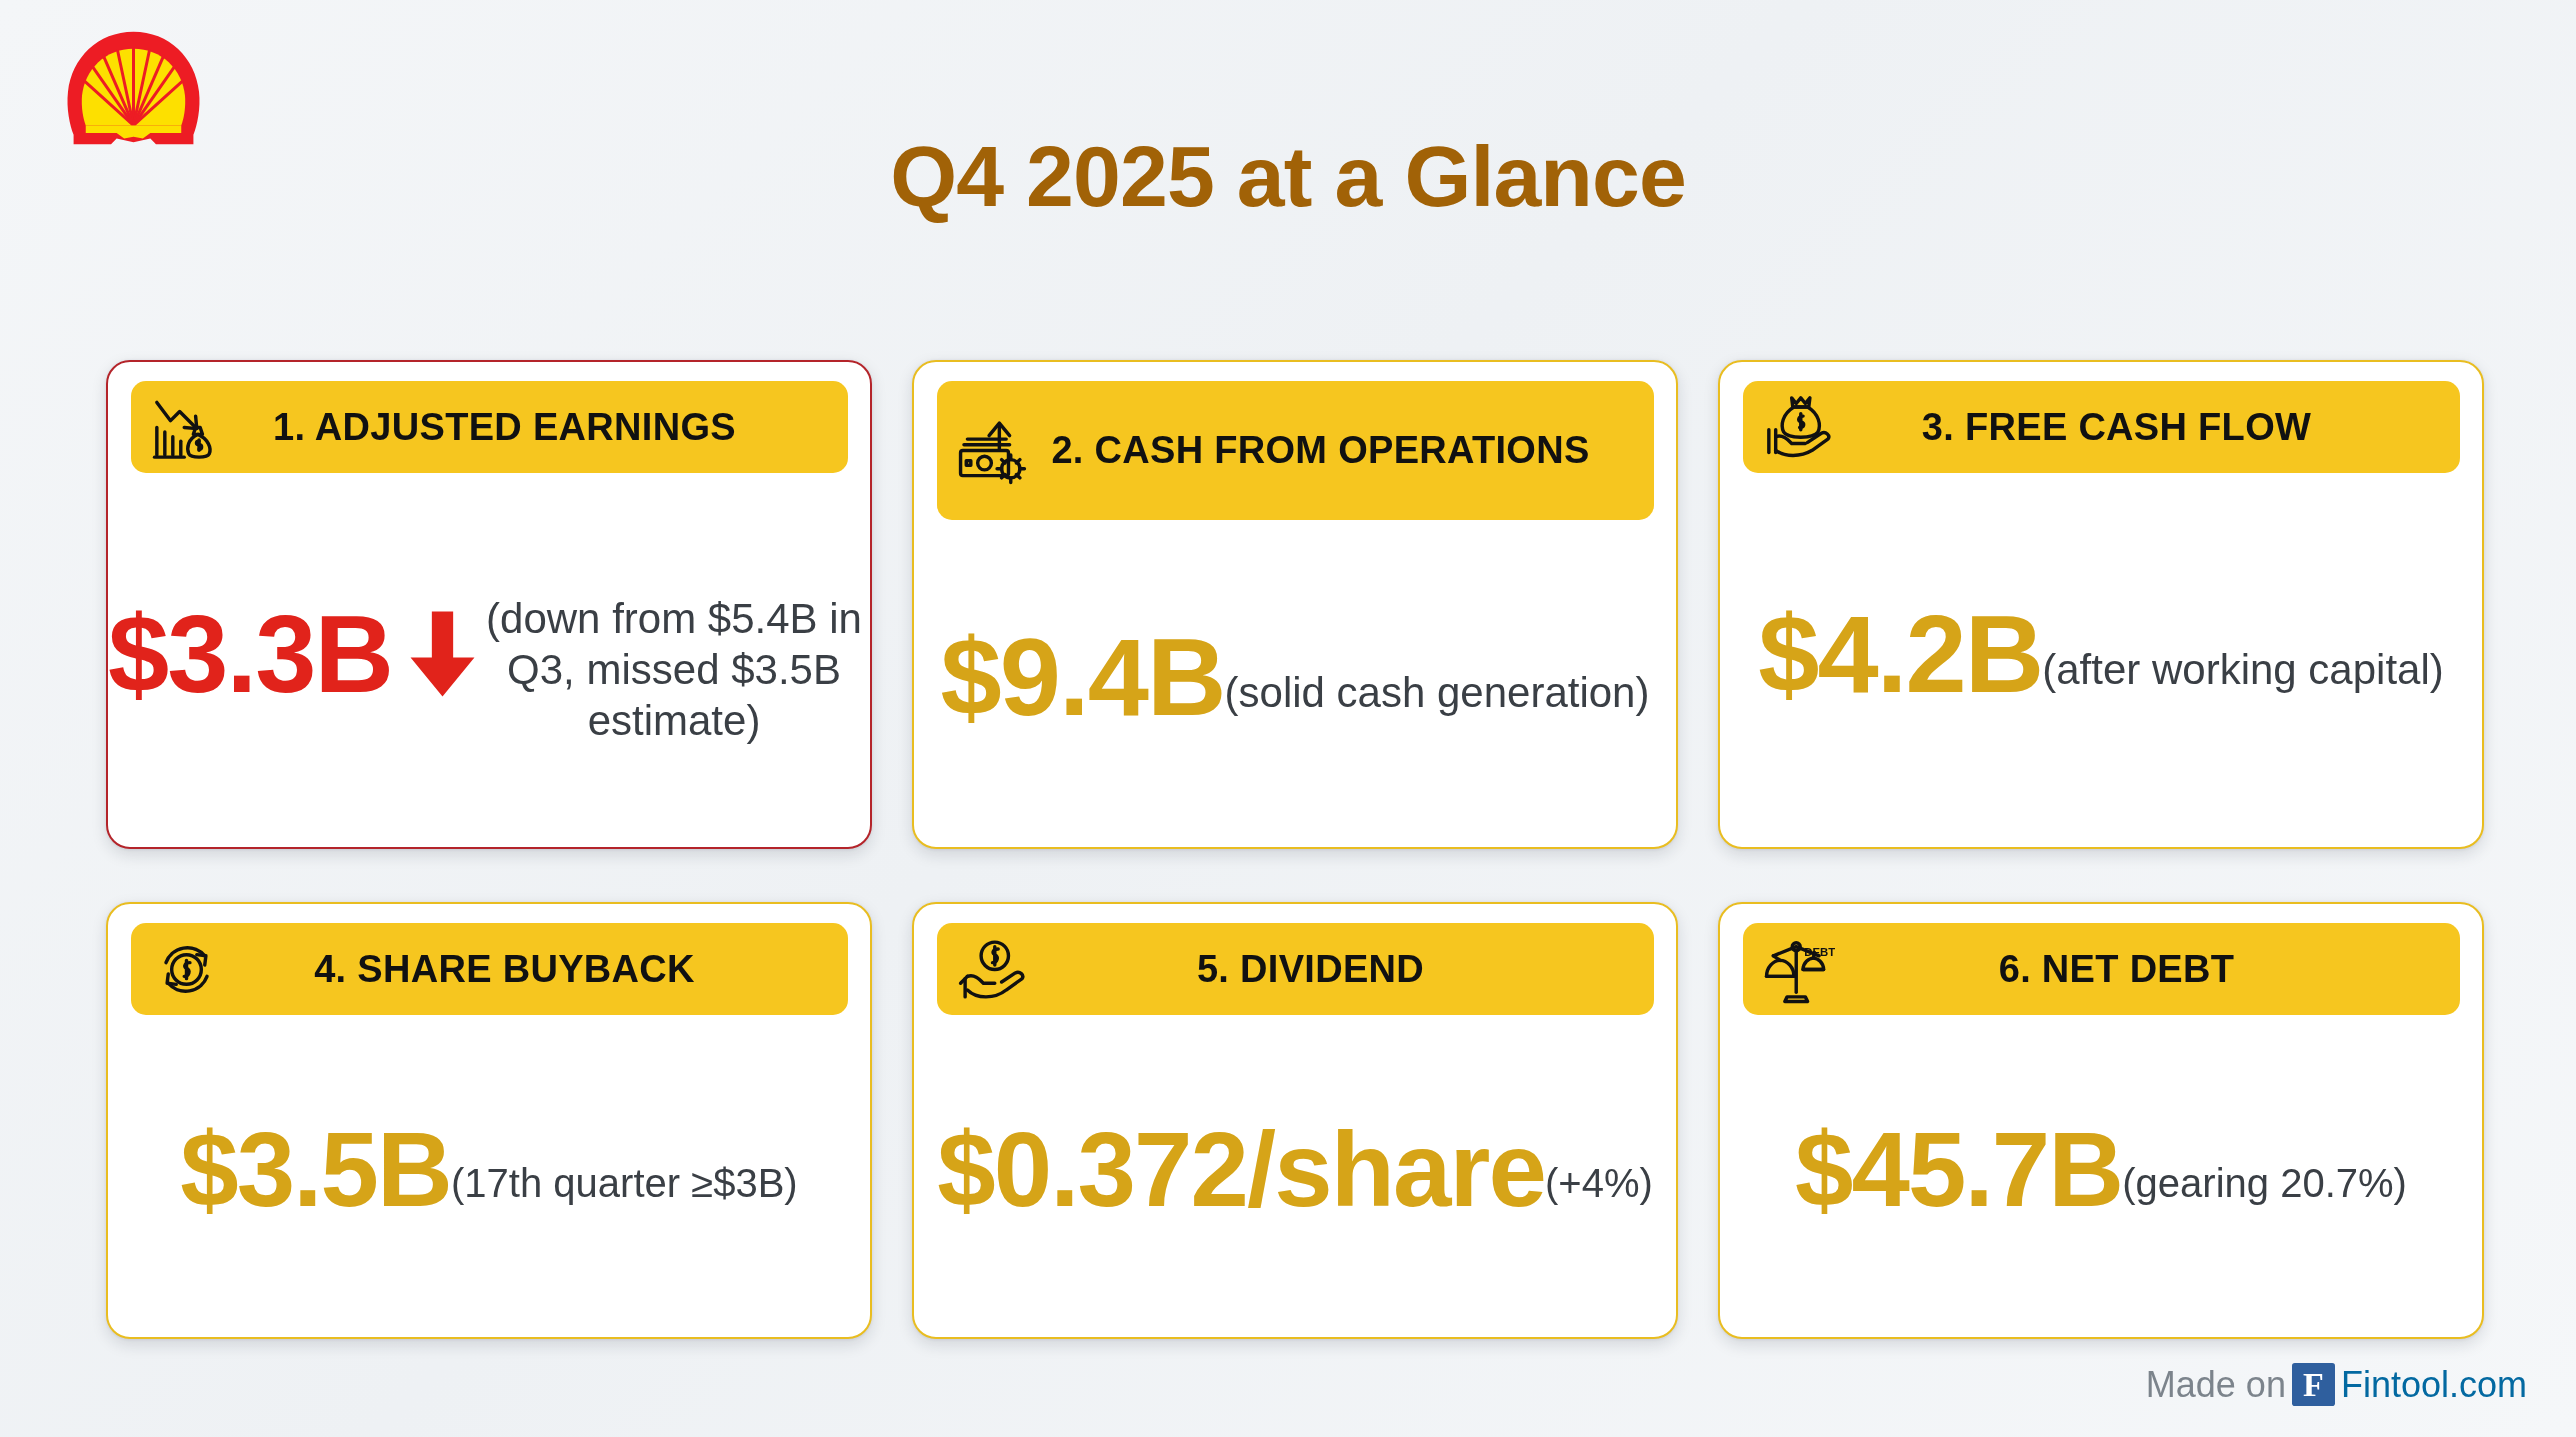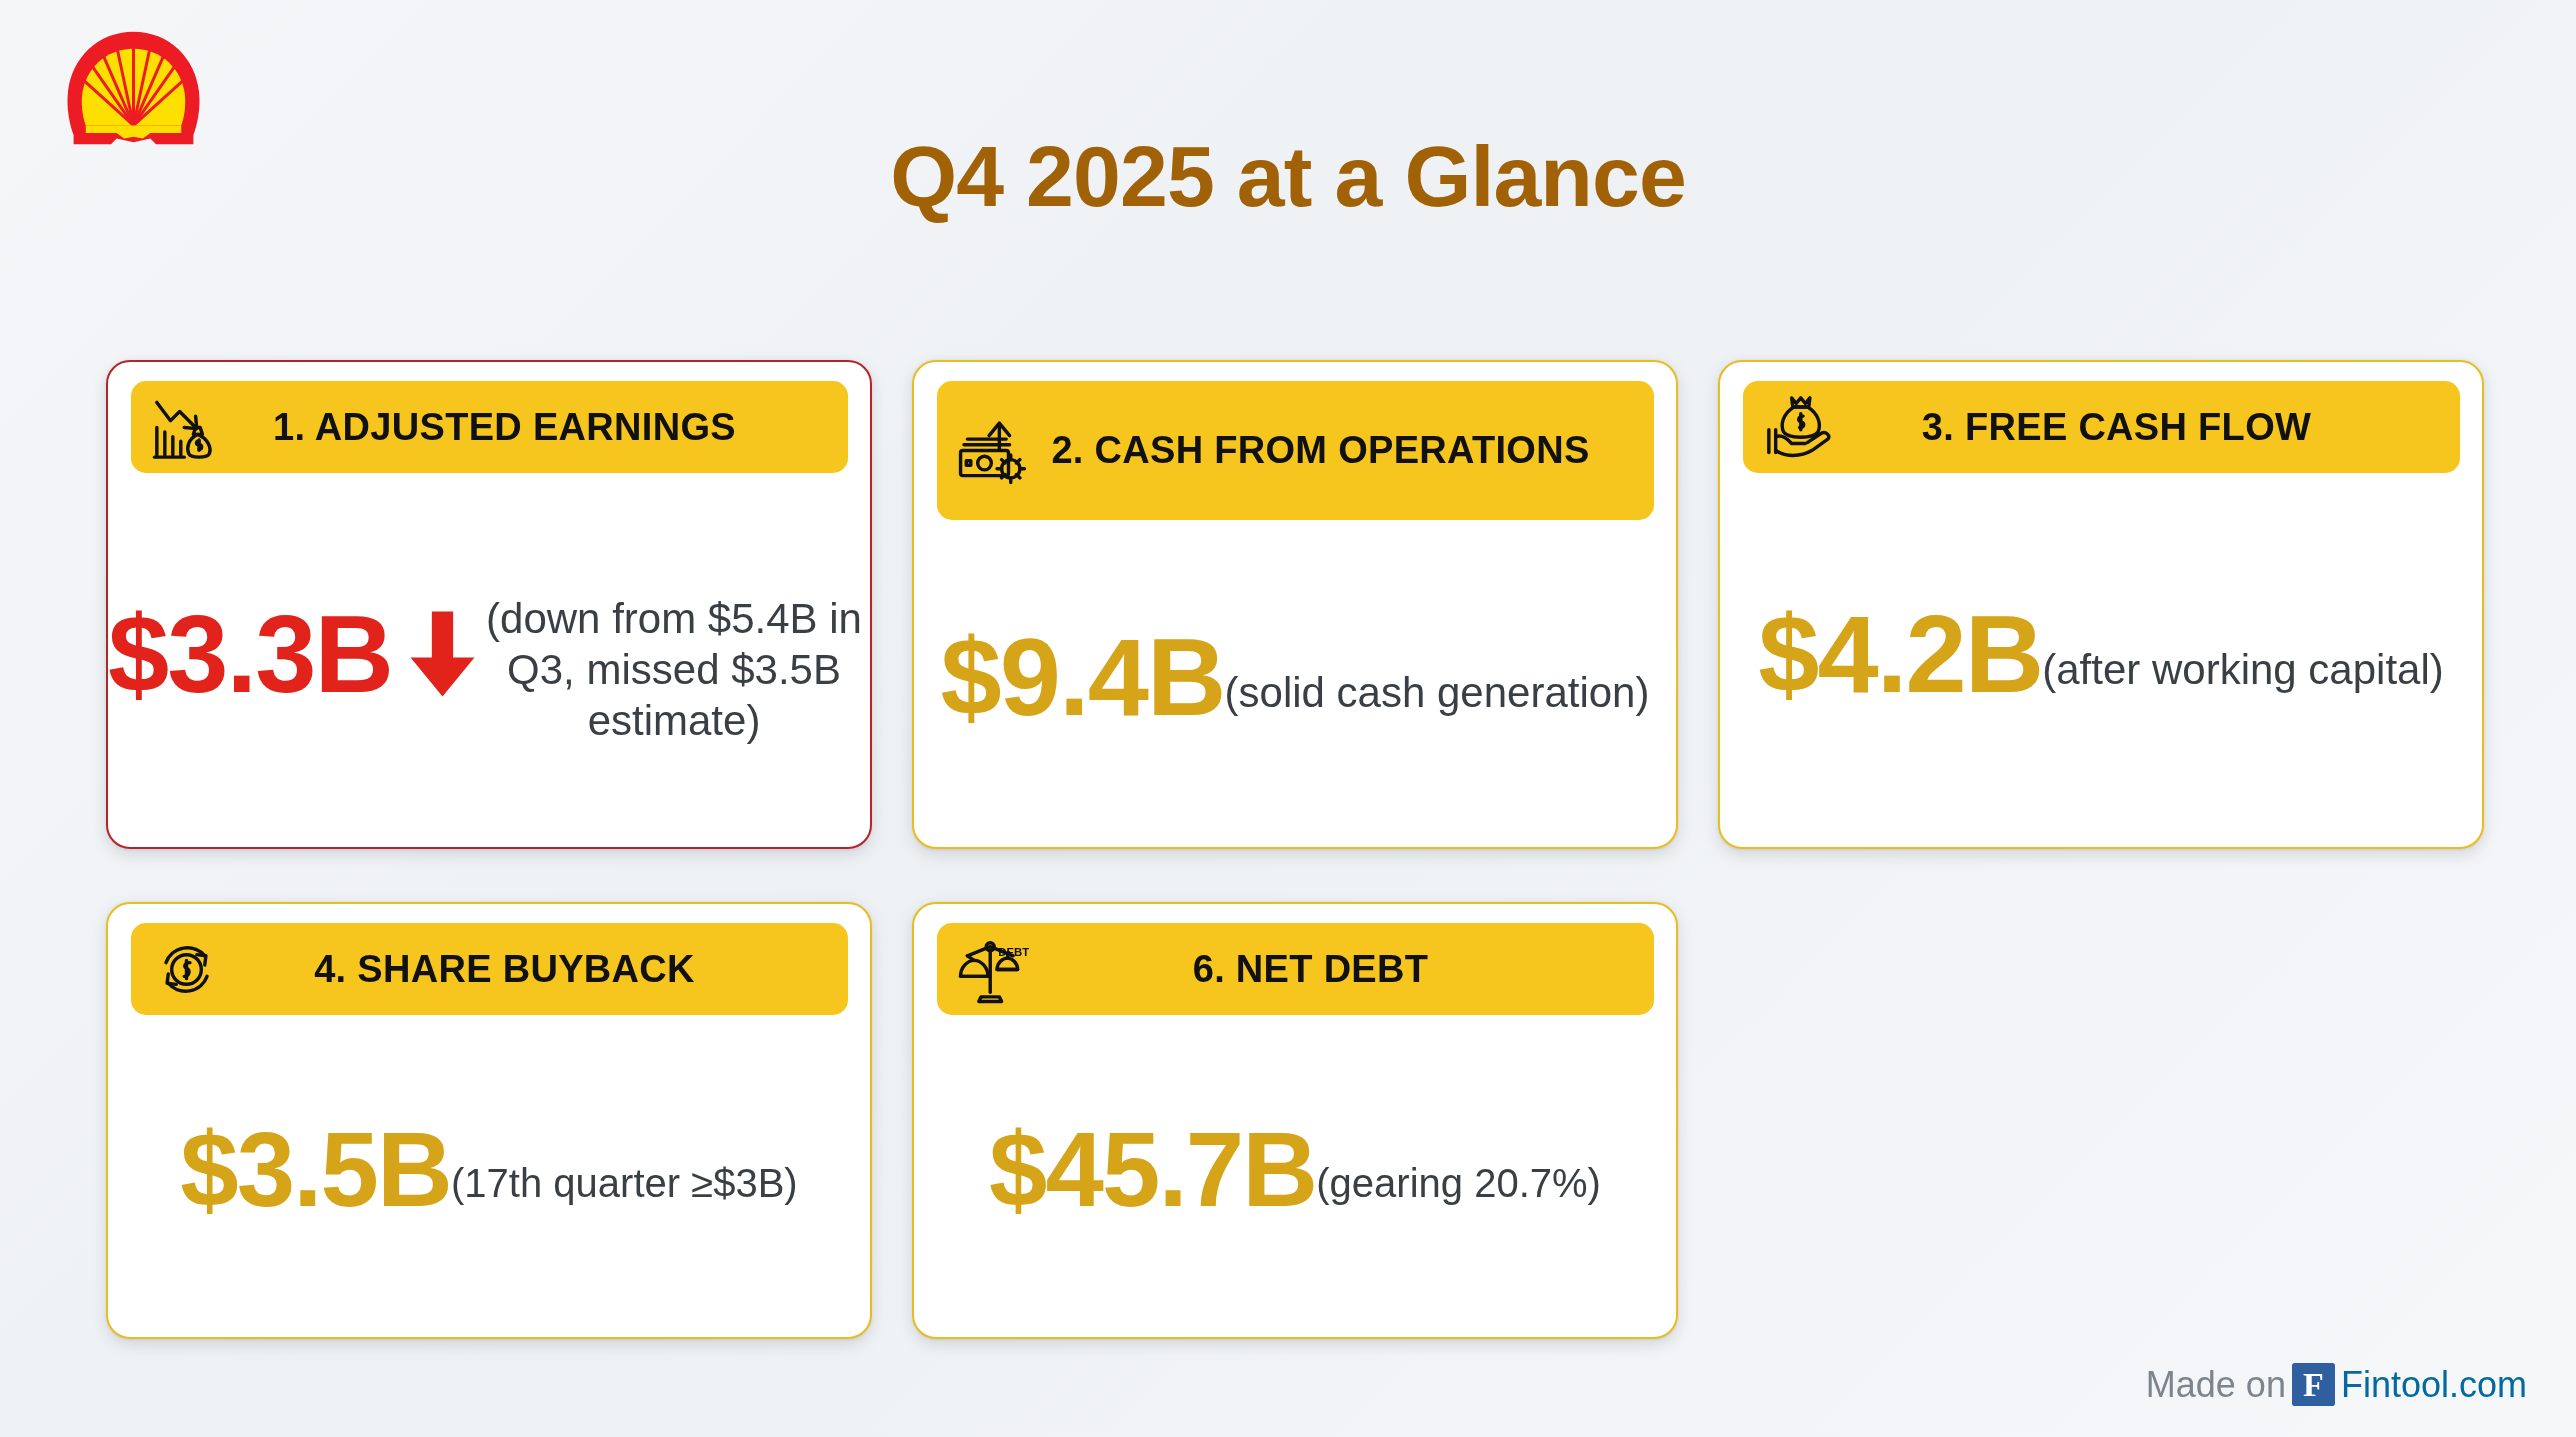--- a/index.html
+++ b/index.html
@@ -239,20 +239,44 @@
           <span class="htext">4. SHARE BUYBACK</span>
         </div>
         <div class="body">
           <div class="value">
             <span>$3.5B</span>
           </div>
           <div class="note">(17th quarter ≥$3B)</div>
         </div>
       </div>
 
+      <div class="card">
+        <div class="cardhead">
+          <span class="ico">
+            <svg viewBox="0 0 64 64" aria-hidden="true">
+              <g fill="none" stroke="#111" stroke-width="3" stroke-linecap="round" stroke-linejoin="round">
+                <circle cx="34" cy="20" r="12"></circle>
+                <path d="M37 14 C33 14 31 17 34 19 C38 21 36 26 32 26"></path>
+                <path d="M34 12 L34 28"></path>
+                <path d="M4 44 L10 38"></path>
+                <path d="M10 38 C16 36 20 40 24 44 L34 44"></path>
+                <path d="M10 50 C18 58 34 58 44 50 L58 40 C60 37 56 33 52 35 L40 43"></path>
+                <path d="M8 40 L8 56"></path>
+              </g>
+            </svg>
+          </span>
+          <span class="htext">5. DIVIDEND</span>
+        </div>
+        <div class="body">
+          <div class="value">
+            <span>$0.372/share</span>
+          </div>
+          <div class="note">(+4%)</div>
+        </div>
+      </div>
 
       <div class="card">
         <div class="cardhead">
           <span class="ico">
             <svg viewBox="0 0 64 64" aria-hidden="true">
               <g fill="none" stroke="#111" stroke-width="3" stroke-linecap="round" stroke-linejoin="round">
                 <circle cx="30" cy="12" r="3.5"></circle>
                 <path d="M30 15 L30 52"></path>
                 <path d="M22 56 L38 56 L40 60 L20 60 Z"></path>
                 <path d="M10 20 L30 12 L50 20"></path>

